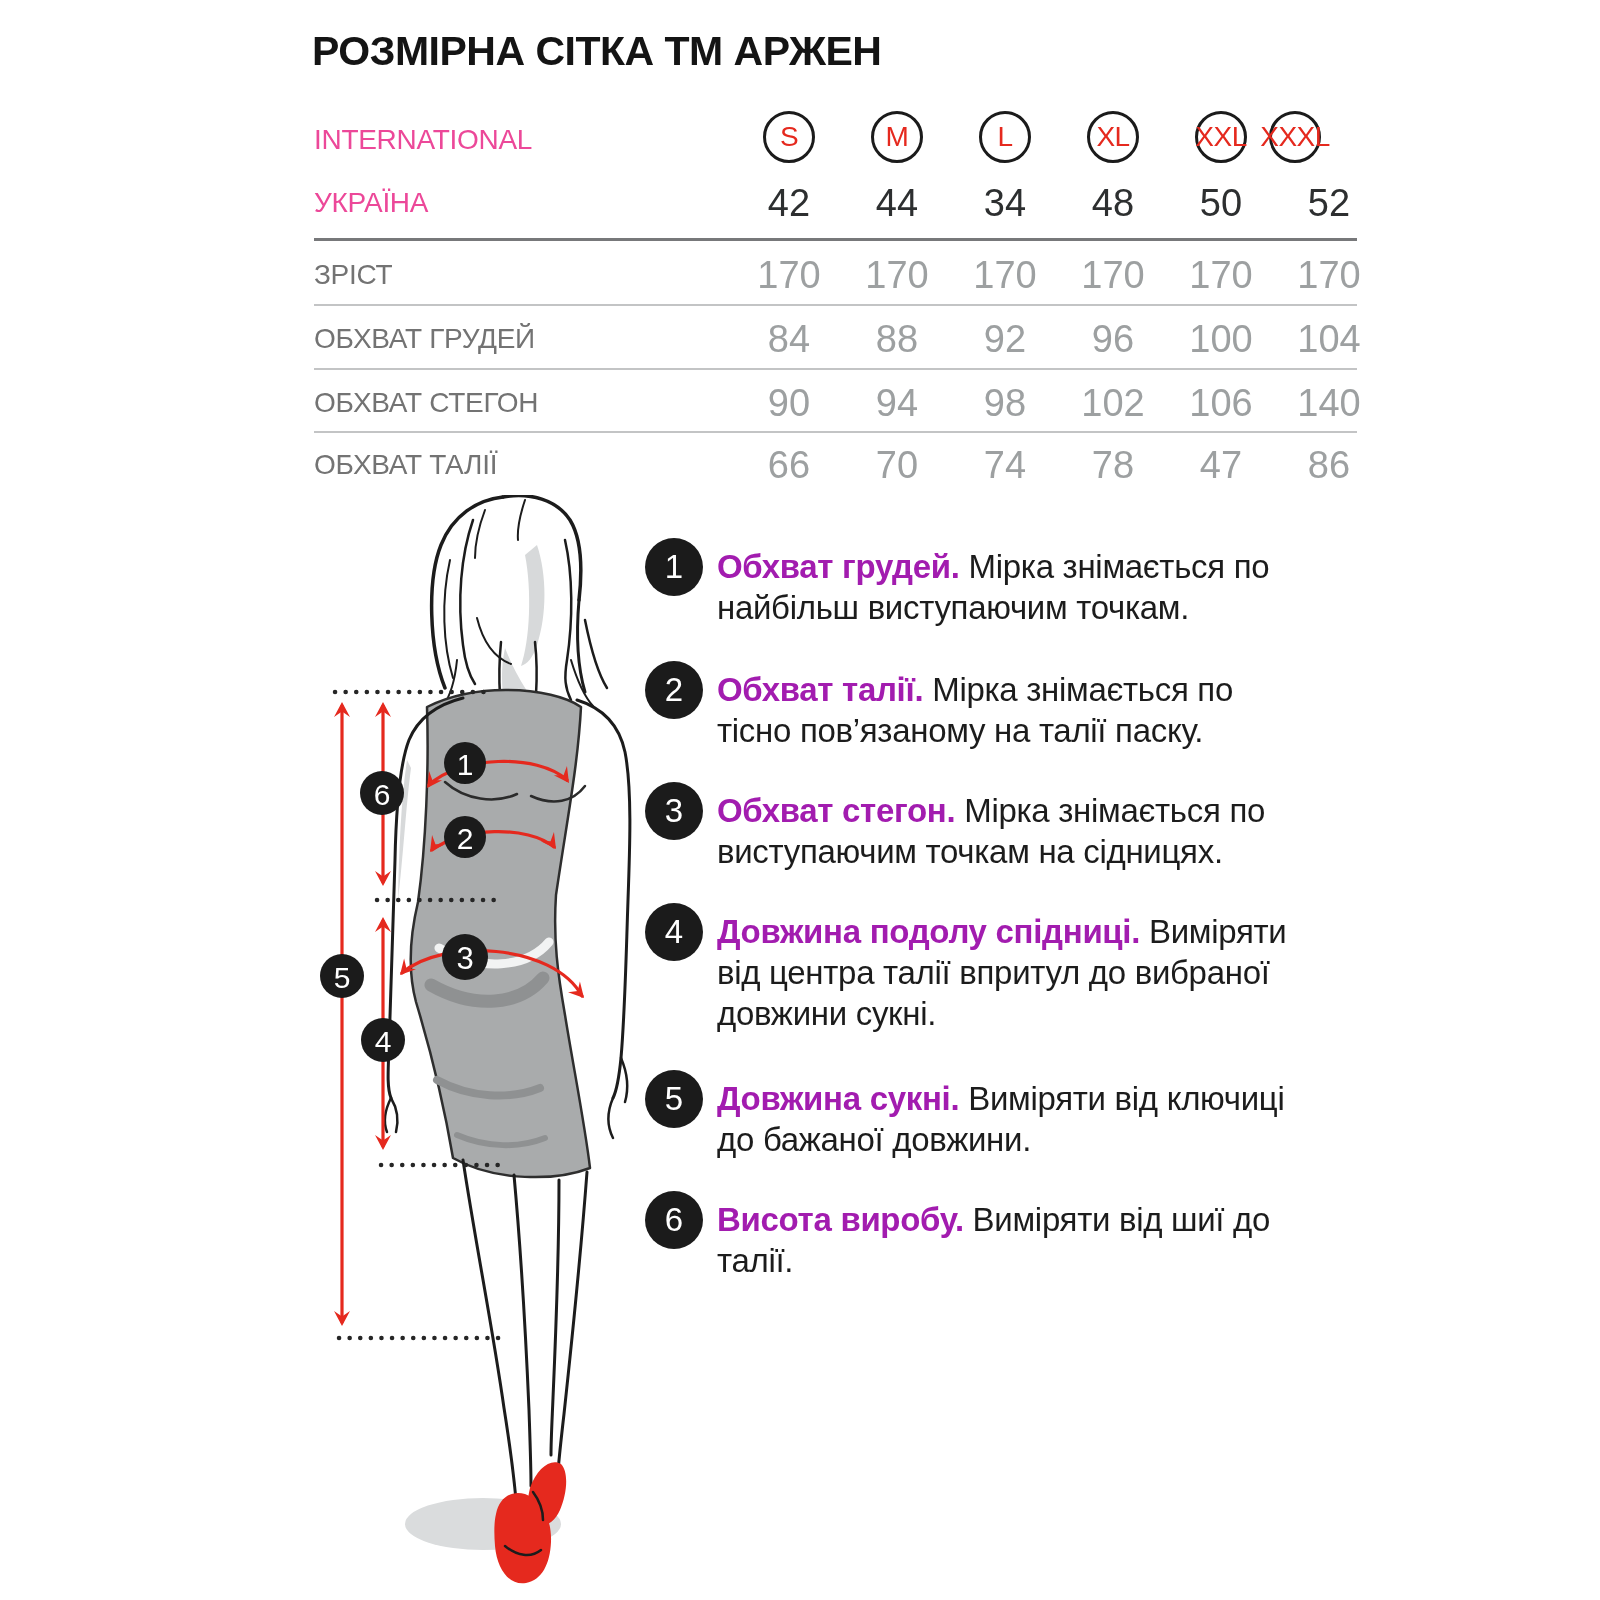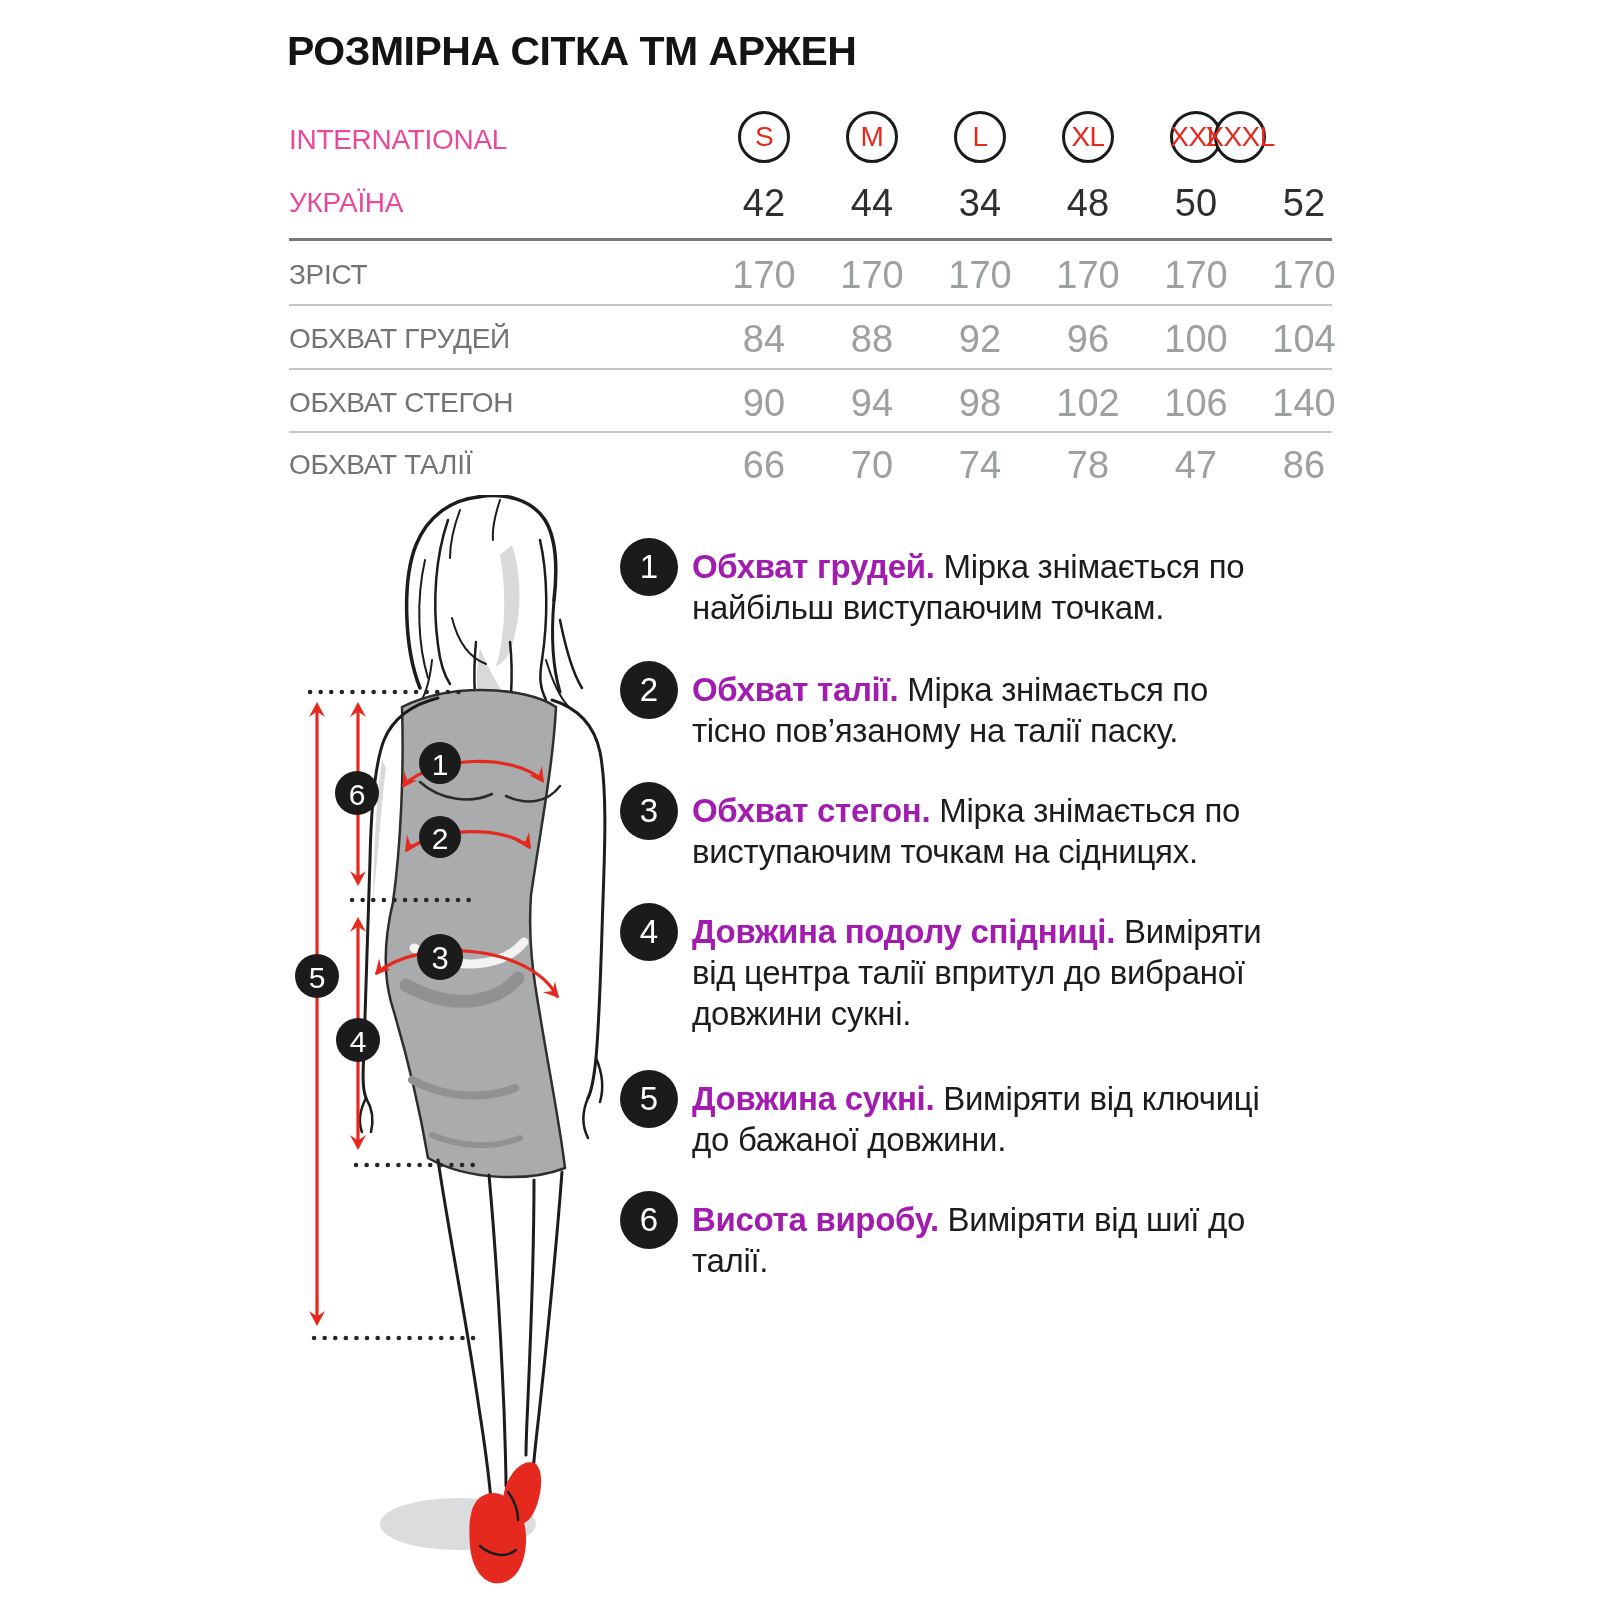--- a/index.html
+++ b/index.html
@@ -1,18 +1,18 @@
 <!DOCTYPE html>
 <html><head>
 <meta charset="utf-8">
 <style>
   * { margin:0; padding:0; box-sizing:border-box; }
   html,body { background:#ffffff; }
   body { font-family:"Liberation Sans", sans-serif; color:#1b1b1b; }
-  .canvas { position:relative; width:1464px; height:1600px; background:#fff; overflow:hidden; }
+  .canvas { position:relative; width:1464px; height:1600px; background:#fff; overflow:hidden;margin-left:25px; }
 
   .title { position:absolute; left:287px; top:28px; font-size:41px; font-weight:600;
            letter-spacing:-0.5px; color:#141414; }
 
   .hdr-label { position:absolute; left:289px; font-size:28px; line-height:36px;
                letter-spacing:-0.3px; color:#ec4899; }
   #intl-label { top:122px; }
   #ua-label   { top:185px; }
 
   .szcircle { position:absolute; top:111px; width:52px; height:52px;
@@ -65,21 +65,21 @@
         </div>
         <div class="uaval" style="left: 920px;">34</div>
         <div class="szcircle" style="left: 1062px;">
           <span>XL</span>
         </div>
         <div class="uaval" style="left: 1028px;">48</div>
         <div class="szcircle" style="left: 1170px;">
           <span>XXL</span>
         </div>
         <div class="uaval" style="left: 1136px;">50</div>
-        <div class="szcircle" style="left: 1214px;">
+        <div class="szcircle" style="left: 1244px;">
           <span>XXXL</span>
         </div>
         <div class="uaval" style="left: 1244px;">52</div>
       </div>
 
     <div class="rule dark" style="top:238px"></div>
     <div class="rule light" style="top:304px"></div>
     <div class="rule light" style="top:368px"></div>
     <div class="rule light" style="top:431px"></div>
 

